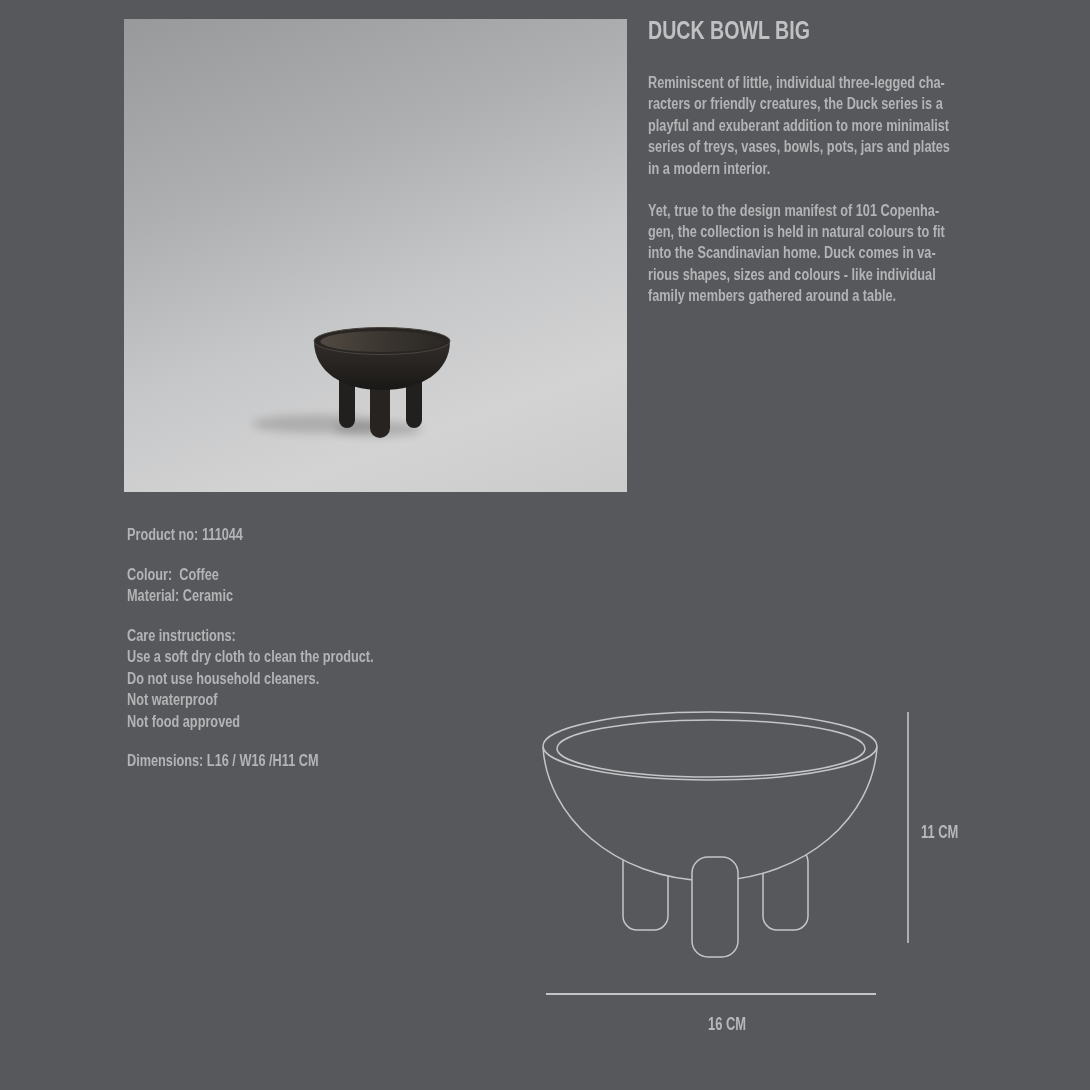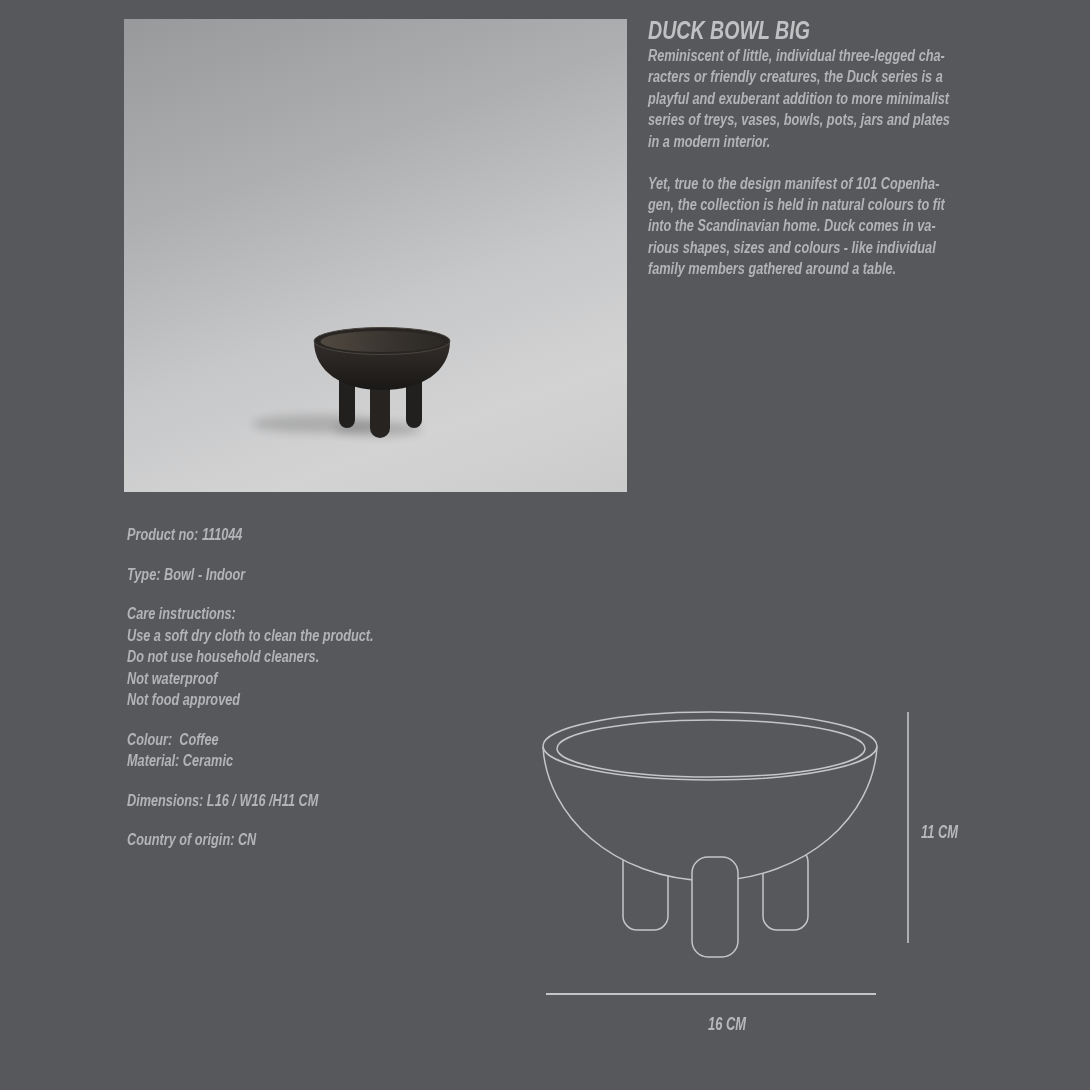--- a/index.html
+++ b/index.html
@@ -3,21 +3,20 @@
 <meta charset="utf-8">
 <style>
   html, body { margin: 0; padding: 0; background: #56585b; }
   .canvas {
     position: relative;
     width: 1090px;
     height: 1090px;
     background: #56585b;
     overflow: hidden;
     font-family: "Liberation Sans", sans-serif;
-    font-style: italic;
   }
 
   
   .photo {
     position: absolute;
     left: 124px; top: 19px;
     width: 503px; height: 473px;
     background: linear-gradient(160deg, #98999b 0%, #aeafb1 32%, #c6c7c8 58%, #d3d3d4 80%, #cbcbcc 100%);
   }
   .photo svg { display: block; width: 100%; height: 100%; }
@@ -40,21 +39,21 @@
     font-weight: 700;
     line-height: 28px;
     color: #c0c1c2;
     white-space: pre;
     transform: scaleX(0.74);
     transform-origin: 0 0;
   }
 
   .desc {
     position: absolute;
-    left: 648px; top: 45px;
+    left: 648px; top: 72px;
     width: 340px;
   }
   .desc .para { margin-bottom: 20.5px; }
 
   .specs {
     position: absolute;
     left: 127px; top: 524px;
     width: 420px;
   }
   .specs .group { margin-bottom: 18px; }
@@ -124,38 +123,32 @@
       <div class="ln">rious shapes, sizes and colours - like individual</div>
       <div class="ln">family members gathered around a table.</div>
     </div>
   </div>
 
   <div class="specs">
     <div class="group">
       <div class="ln">Product no: 111044</div>
     </div>
     <div class="group">
-      <div class="ln">Type: Bowl - Indoor</div>
+      <div class="ln">Colour:  Coffee</div>
+      <div class="ln">Material: Ceramic</div>
     </div>
     <div class="group">
       <div class="ln">Care instructions:</div>
       <div class="ln">Use a soft dry cloth to clean the product.</div>
       <div class="ln">Do not use household cleaners.</div>
       <div class="ln">Not waterproof</div>
       <div class="ln">Not food approved</div>
     </div>
     <div class="group">
-      <div class="ln">Colour:  Coffee</div>
-      <div class="ln">Material: Ceramic</div>
-    </div>
-    <div class="group">
       <div class="ln">Dimensions: L16 / W16 /H11 CM</div>
-    </div>
-    <div class="group">
-      <div class="ln">Country of origin: CN</div>
     </div>
   </div>
 
   <svg class="diagram" width="450" height="345" viewBox="540 700 450 345">
     <g stroke="#c4c5c6" fill="none" stroke-width="1.5">
 
       <rect x="623" y="848" width="45" height="82" rx="14"></rect>
       <rect x="763" y="848" width="45" height="82" rx="14"></rect>
 
       <path d="M543,747 C547,815 612,879 710,881 C808,879 873,815 877,747" fill="#56585b"></path>

